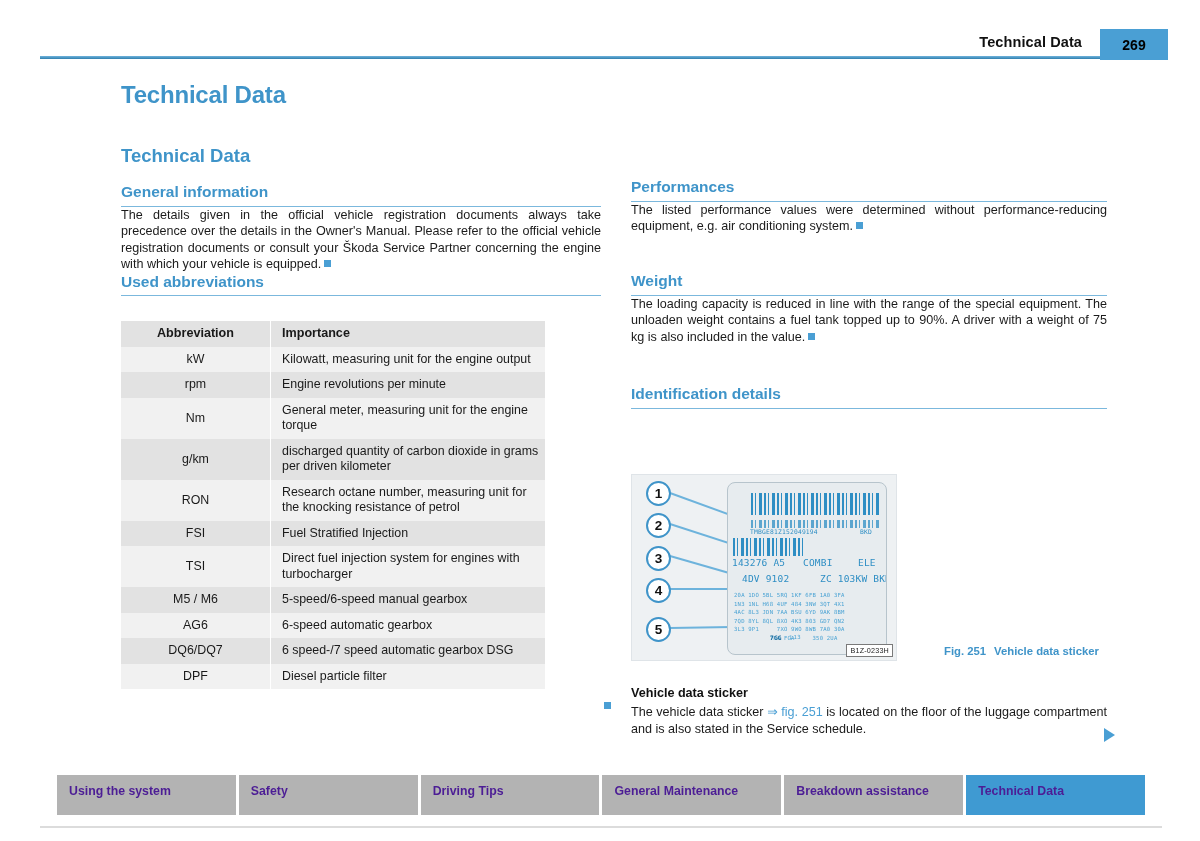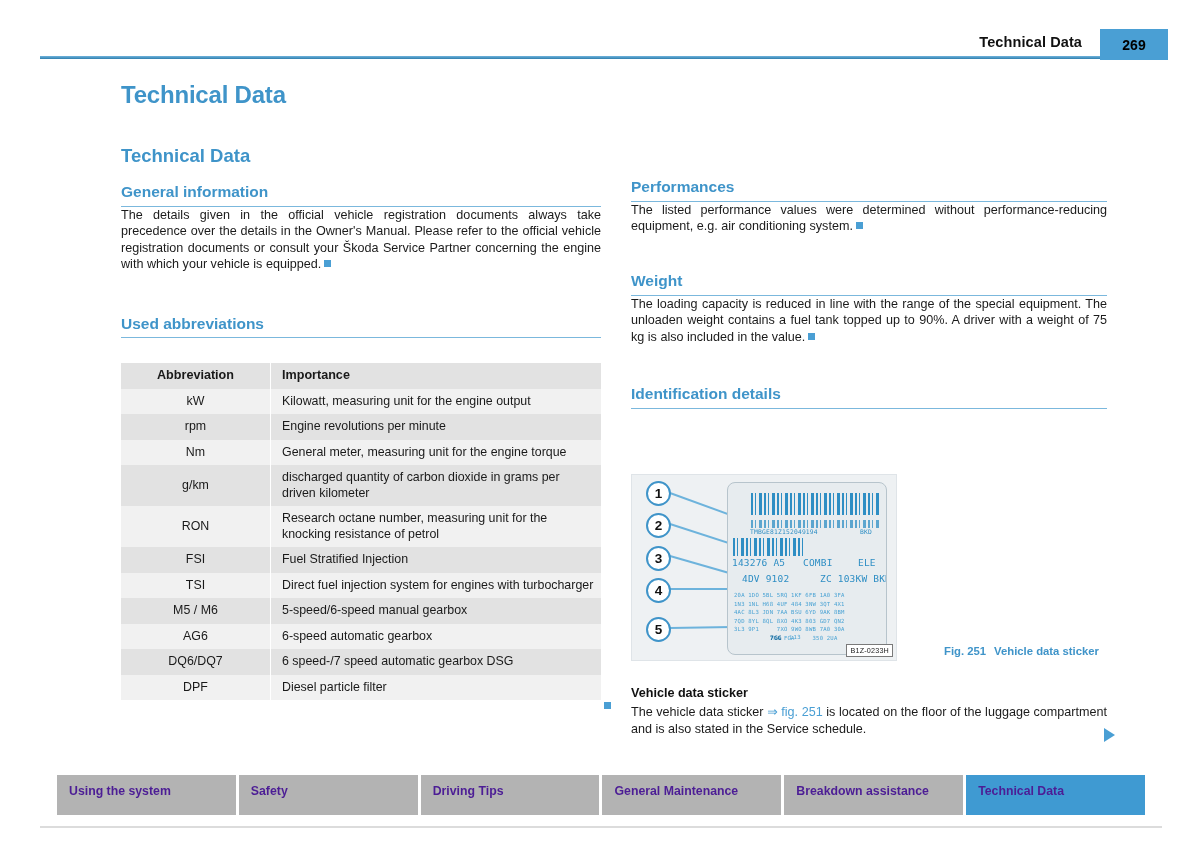--- a/index.html
+++ b/index.html
@@ -94,21 +94,21 @@
   h3.sub-title {
     margin: 0;
     font-size: 15.5px;
     font-weight: bold;
     color: #3f94c9;
     line-height: 1.15;
     padding-bottom: 5px;
     border-bottom: 1.5px solid #7bb8dd;
   }
   .h3-wrap-gi { margin-top: 16px; }
-  .h3-wrap-ua { margin-top: 42px; }
+  .h3-wrap-ua { }
   .h3-wrap-perf { margin-top: 0; }
   .h3-wrap-weight { margin-top: 37px; }
   .h3-wrap-ident { margin-top: 40px; }
 
   
   p.body-text {
     margin: 0;
     font-size: 12.6px;
     line-height: 16.5px;
     color: #1b1b1b;
@@ -125,21 +125,21 @@
     height: 7px;
     background: #4a9fd4;
     vertical-align: 1px;
     margin-left: 3px;
   }
 
   
   table.abbrev-table {
     margin-top: 25px;
     border-collapse: collapse;
-    width: 480px;
+    width: 424px;
     font-size: 12.4px;
     table-layout: fixed;
   }
   table.abbrev-table th,
   table.abbrev-table td {
     padding: 5px 6px;
     vertical-align: middle;
     line-height: 15.5px;
   }
   table.abbrev-table th {

